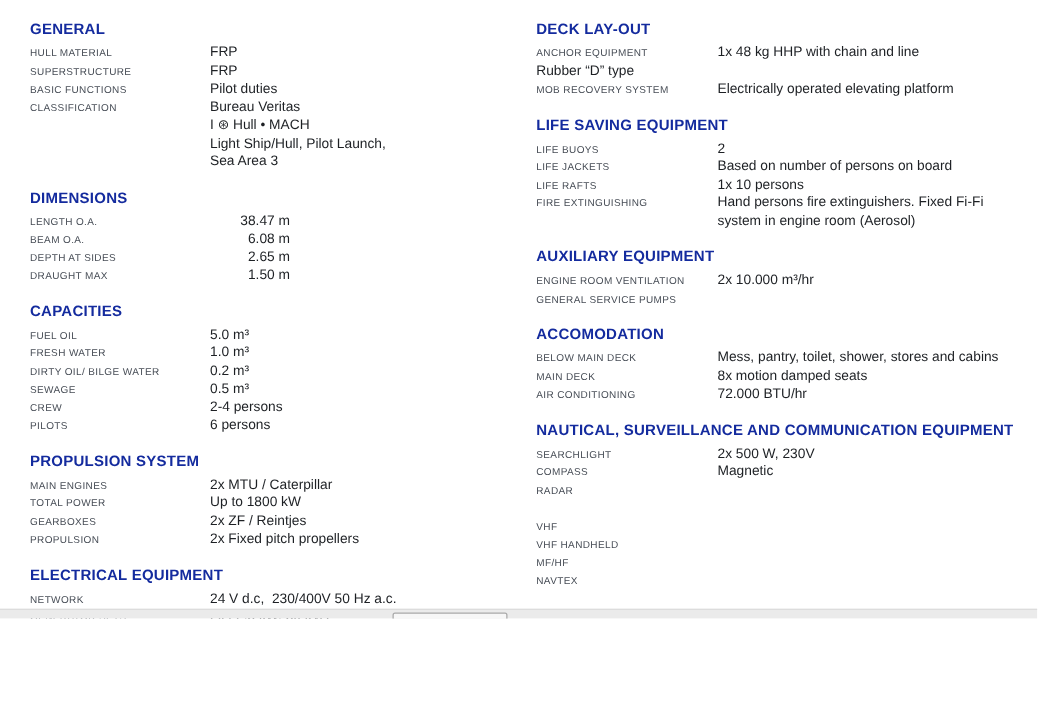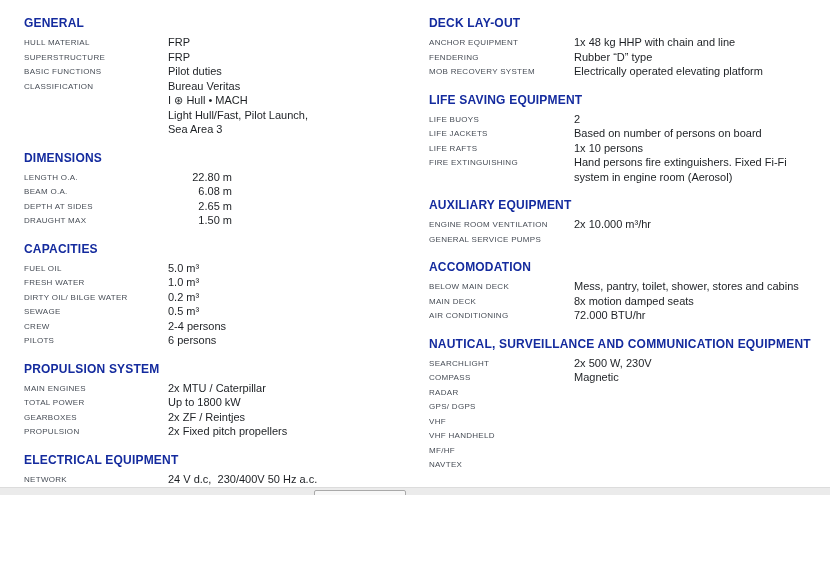--- a/index.html
+++ b/index.html
@@ -65,32 +65,32 @@
         <div class="lbl">BASIC FUNCTIONS</div>
         <div class="val">
             <div class="vline">Pilot duties</div>
           </div>
       </div>
       <div class="row">
         <div class="lbl">CLASSIFICATION</div>
         <div class="val">
           <div class="vline">Bureau Veritas</div>
           <div class="vline">I ⊛ Hull • MACH</div>
-          <div class="vline">Light Hull/Fast, Pilot Launch,</div>
+          <div class="vline">Light Ship/Hull, Pilot Launch,</div>
           <div class="vline">Sea Area 3</div>
         </div>
       </div>
     </div>
 
     <div class="section sec-dim">
       <h2 class="sec-title">DIMENSIONS</h2>
       <div class="row">
         <div class="lbl">LENGTH O.A.</div>
         <div class="val">
-            <div class="vline">22.80 m</div>
+            <div class="vline">38.47 m</div>
           </div>
       </div>
       <div class="row">
         <div class="lbl">BEAM O.A.</div>
         <div class="val">
             <div class="vline">6.08 m</div>
           </div>
       </div>
       <div class="row">
         <div class="lbl">DEPTH AT SIDES</div>
@@ -197,21 +197,20 @@
 
     <div class="section">
       <h2 class="sec-title">DECK LAY-OUT</h2>
       <div class="row">
         <div class="lbl">ANCHOR EQUIPMENT</div>
         <div class="val">
             <div class="vline">1x 48 kg HHP with chain and line</div>
           </div>
       </div>
       <div class="row">
-        <div class="lbl">FENDERING</div>
         <div class="val">
             <div class="vline">Rubber “D” type</div>
           </div>
       </div>
       <div class="row">
         <div class="lbl">MOB RECOVERY SYSTEM</div>
         <div class="val">
             <div class="vline">Electrically operated elevating platform</div>
           </div>
       </div>
@@ -293,21 +292,20 @@
         <div class="lbl">COMPASS</div>
         <div class="val">
             <div class="vline">Magnetic</div>
           </div>
       </div>
       <div class="row">
         <div class="lbl">RADAR</div>
         <div class="val"></div>
       </div>
       <div class="row">
-        <div class="lbl">GPS/ DGPS</div>
         <div class="val"></div>
       </div>
       <div class="row">
         <div class="lbl">VHF</div>
         <div class="val"></div>
       </div>
       <div class="row">
         <div class="lbl">VHF HANDHELD</div>
         <div class="val"></div>
       </div>

